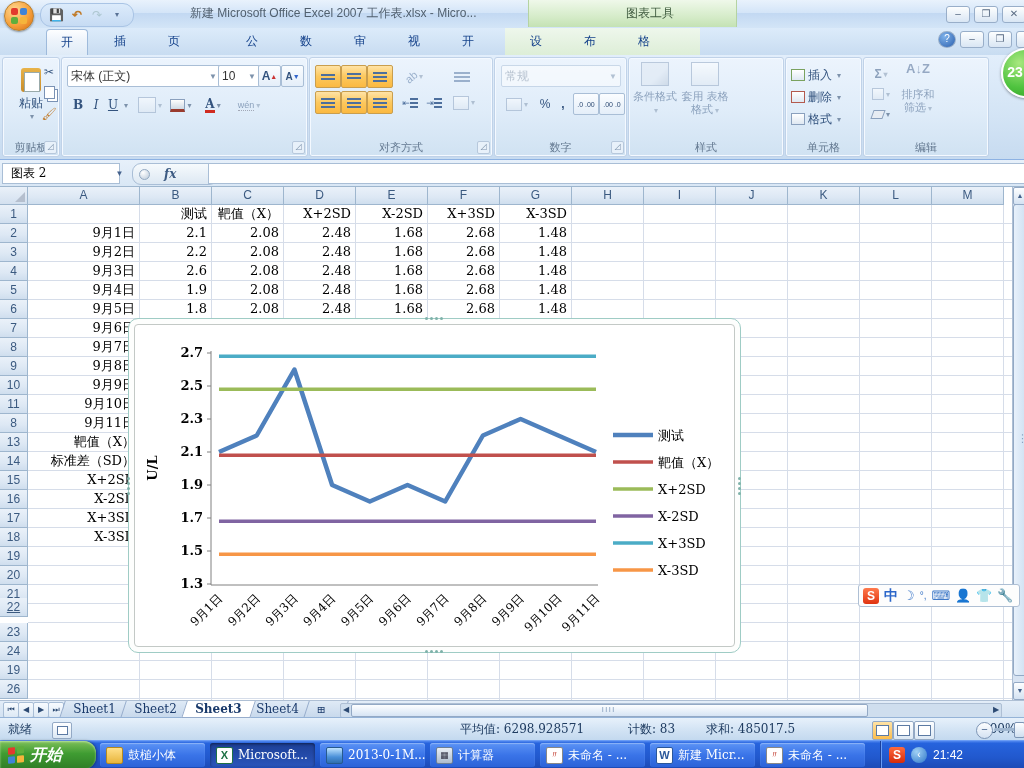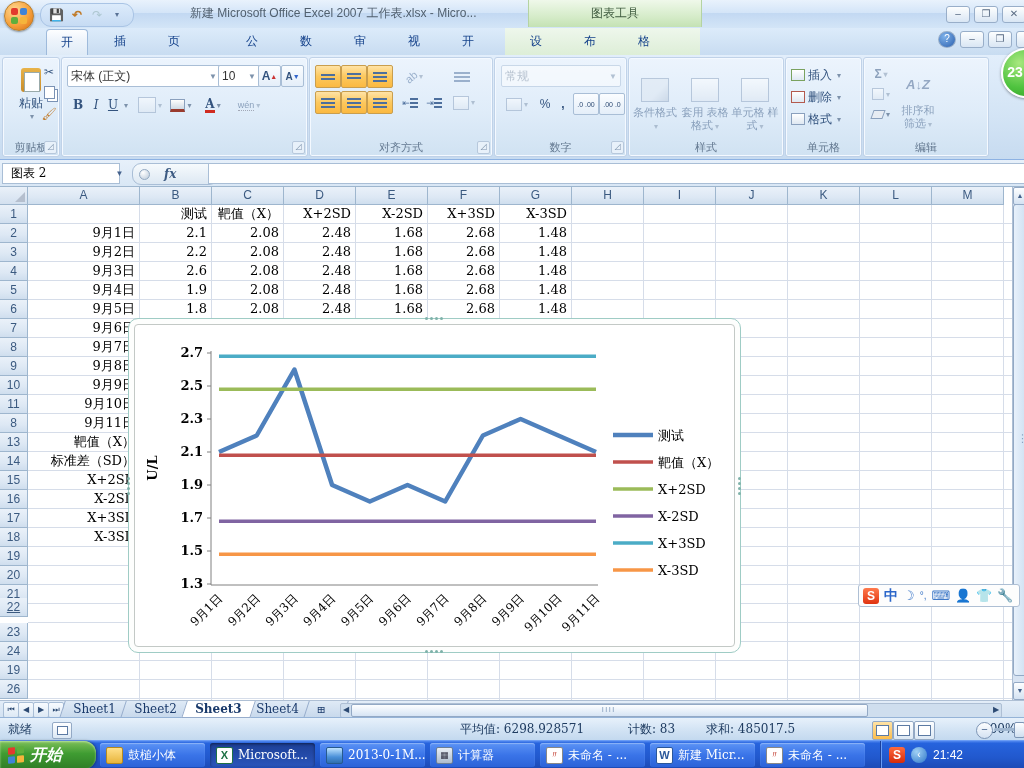--- a/index.html
+++ b/index.html
@@ -15,21 +15,21 @@
     border:1px solid #b9802f;box-shadow:0 1px 2px rgba(0,0,0,.4);z-index:30;}
   .orbdot{position:absolute;width:7px;height:7px;border-radius:2px;}
   #qat{left:40px;top:3px;height:22px;display:flex;align-items:center;gap:4px;
     background:linear-gradient(#dcebfb,#c6dbf3);border:1px solid #a9c4e5;border-radius:11px;padding:0 8px;}
   .qatbtn{width:16px;height:16px;text-align:center;line-height:16px;font-size:12px;}
   #title-text{left:190px;top:5px;width:330px;font-size:12px;color:#51606f;
     white-space:nowrap;overflow:hidden;}
   #ctx-header{left:528px;top:0;width:172px;height:27px;text-align:center;line-height:27px;
     font-size:12px;color:#3f5b3f;
     background:linear-gradient(#eff8ea,#d6ecca 60%,#c4e2b4);
-    border-left:1px solid #b5d3a2;border-right:1px solid #b5d3a2;}
+    border-left:1px solid #b5d3a2;border-right:1px solid #b5d3a2;padding-left:35px;}
   .winbtn{width:22px;height:15px;text-align:center;line-height:14px;font-size:10px;
     color:#5a6c84;background:linear-gradient(#fdfefe,#d9e6f4);
     border:1px solid #98aec9;border-radius:3px;}
   
   #tabrow{left:0;top:28px;width:1024px;height:27px;
     background:linear-gradient(#dcebfa,#c8dcf1);}
   #ctx-tab-bg{left:505px;top:28px;width:195px;height:27px;background:linear-gradient(#eef7ec,#ddeed7);}
   .tab{position:absolute;top:29px;height:25px;line-height:25px;padding:0 14px;
     font-size:12px;color:#15428b;}
   .tab.active{background:linear-gradient(#fdfeff,#eef4fb 40%,#dfebf7);
@@ -49,21 +49,21 @@
     font-size:12px;color:#33537e;border:1px solid transparent;border-radius:2px;}
   .rbtn.framed{border-color:#a9bed6;background:linear-gradient(#fbfdff,#e4eef9);}
   .rbtn.amber{background:linear-gradient(#ffe3a6,#fcc85e 50%,#fbb941);border-color:#c99e4e;}
   .dim{opacity:.5;}
   .combo{position:absolute;height:20px;background:#fff;border:1px solid #a9bed6;border-radius:2px;
     font-size:12px;color:#333;display:flex;align-items:center;padding:0 3px;}
   .combo .arrow{margin-left:auto;font-size:8px;color:#7d92ab;}
   .mini-arrow{font-size:8px;color:#7d92ab;margin-left:2px;}
   .bigbtn{position:absolute;width:48px;top:4px;height:76px;text-align:center;font-size:11px;
     color:#33537e;line-height:13px;}
-  .bigbtn .bicon{display:block;margin:16px auto 4px;font-style:italic;}
+  .bigbtn .bicon{display:block;margin:0 auto 4px;}
   
   .lines-icon{display:inline-block;width:14px;height:10px;
     background:repeating-linear-gradient(to bottom,#4d6f9d 0 2px,transparent 2px 4px);}
   .grid-icon{display:inline-block;width:16px;height:14px;border:1px solid #8aa0bd;
     background:linear-gradient(#fff,#dfe8f2);}
   
   #fbar{left:0;top:160px;width:1024px;height:26px;background:linear-gradient(#e7f0fa,#d9e7f5);
     border-bottom:1px solid #9eb6ce;}
   #namebox{left:2px;top:3px;width:108px;height:19px;background:#fff;border:1px solid #a9bed6;
     font-size:12px;font-family:"DejaVu Serif",serif;color:#000;line-height:19px;padding-left:8px;}
@@ -333,24 +333,20 @@
     </div>
 
     <div class="group" style="left:628px;width:154px;">
       <div class="bigbtn dim" style="left:2px;">
         <span class="bicon grid-icon" style="width:26px;height:22px;background:linear-gradient(135deg,#dfe8f2 60%,#b8c6d8);"></span>
         <span>条件格式</span><span class="mini-arrow">▾</span>
       </div>
       <div class="bigbtn dim" style="left:52px;">
         <span class="bicon grid-icon" style="width:26px;height:22px;"></span>
         <span>套用 表格格式</span><span class="mini-arrow">▾</span>
-      </div>
-      <div class="bigbtn dim" style="left:102px;">
-        <span class="bicon grid-icon" style="width:26px;height:22px;"></span>
-        <span>单元格 样式</span><span class="mini-arrow">▾</span>
       </div>
       <div class="grp-label">样式</div>
     </div>
 
     <div class="group" style="left:785px;width:75px;">
       <div class="rbtn" style="left:4px;top:6px;width:66px;height:20px;justify-content:flex-start;gap:3px;">
         <span class="grid-icon" style="width:12px;height:10px;border-color:#7aa25f;"></span>
         <span>插入</span>
           <span class="mini-arrow">▾</span>
       </div>

